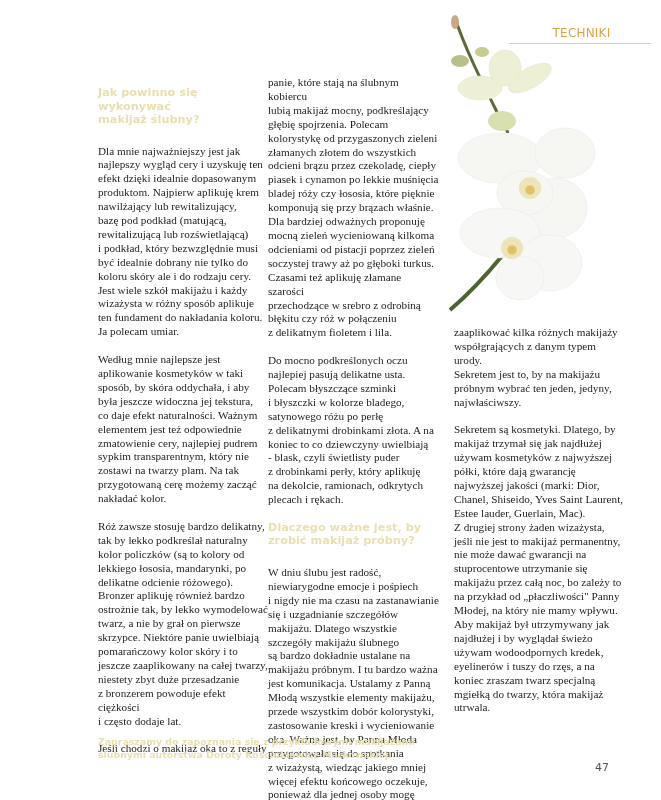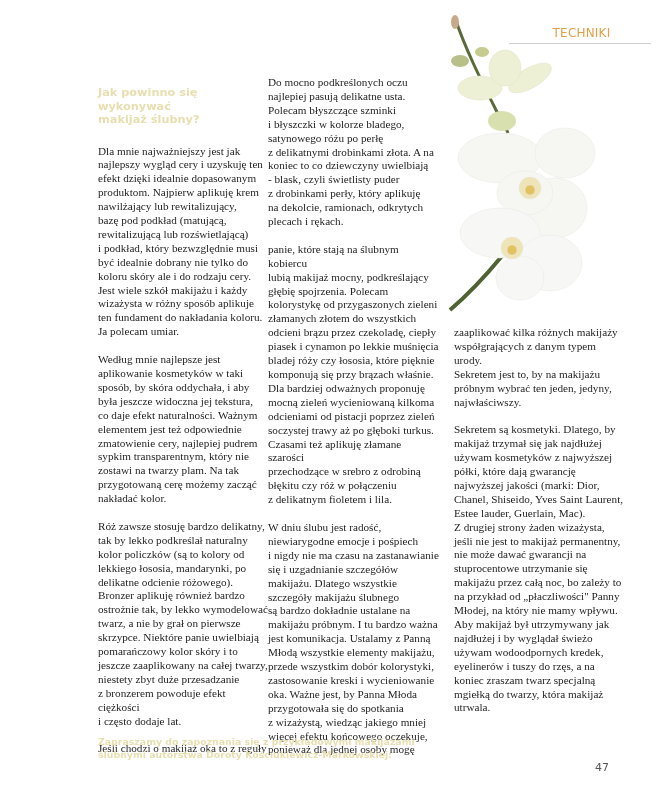--- a/index.html
+++ b/index.html
@@ -110,48 +110,50 @@
 skrzypce. Niektóre panie uwielbiają
 pomarańczowy kolor skóry i to
 jeszcze zaaplikowany na całej twarzy,
 niestety zbyt duże przesadzanie
 z bronzerem powoduje efekt ciężkości
 i często dodaje lat.</p>
     <p>Jeśli chodzi o makijaż oka to z reguły</p>
   </div>
 
   <div class="col col2">
-    <p>Do mocno podkreślonych oczu
-najlepiej pasują delikatne usta.
-Polecam błyszczące szminki
-i błyszczki w kolorze bladego,
-satynowego różu po perłę
-z delikatnymi drobinkami złota. A na
-koniec to co dziewczyny uwielbiają
-- blask, czyli świetlisty puder
-z drobinkami perły, który aplikuję
-na dekolcie, ramionach, odkrytych
-plecach i rękach.</p>
     <p>panie, które stają na ślubnym kobiercu
 lubią makijaż mocny, podkreślający
 głębię spojrzenia. Polecam
 kolorystykę od przygaszonych zieleni
 złamanych złotem do wszystkich
 odcieni brązu przez czekoladę, ciepły
 piasek i cynamon po lekkie muśnięcia
 bladej róży czy łososia, które pięknie
 komponują się przy brązach właśnie.
 Dla bardziej odważnych proponuję
 mocną zieleń wycieniowaną kilkoma
 odcieniami od pistacji poprzez zieleń
 soczystej trawy aż po głęboki turkus.
 Czasami też aplikuję złamane szarości
 przechodzące w srebro z odrobiną
 błękitu czy róż w połączeniu
 z delikatnym fioletem i lila.</p>
+    <p>Do mocno podkreślonych oczu
+najlepiej pasują delikatne usta.
+Polecam błyszczące szminki
+i błyszczki w kolorze bladego,
+satynowego różu po perłę
+z delikatnymi drobinkami złota. A na
+koniec to co dziewczyny uwielbiają
+- blask, czyli świetlisty puder
+z drobinkami perły, który aplikuję
+na dekolcie, ramionach, odkrytych
+plecach i rękach.</p>
+    <h2>Dlaczego ważne jest, by
+zrobić makijaż próbny?</h2>
     <p>W dniu ślubu jest radość,
 niewiarygodne emocje i pośpiech
 i nigdy nie ma czasu na zastanawianie
 się i uzgadnianie szczegółów
 makijażu. Dlatego wszystkie
 szczegóły makijażu ślubnego
 są bardzo dokładnie ustalane na
 makijażu próbnym. I tu bardzo ważna
 jest komunikacja. Ustalamy z Panną
 Młodą wszystkie elementy makijażu,

